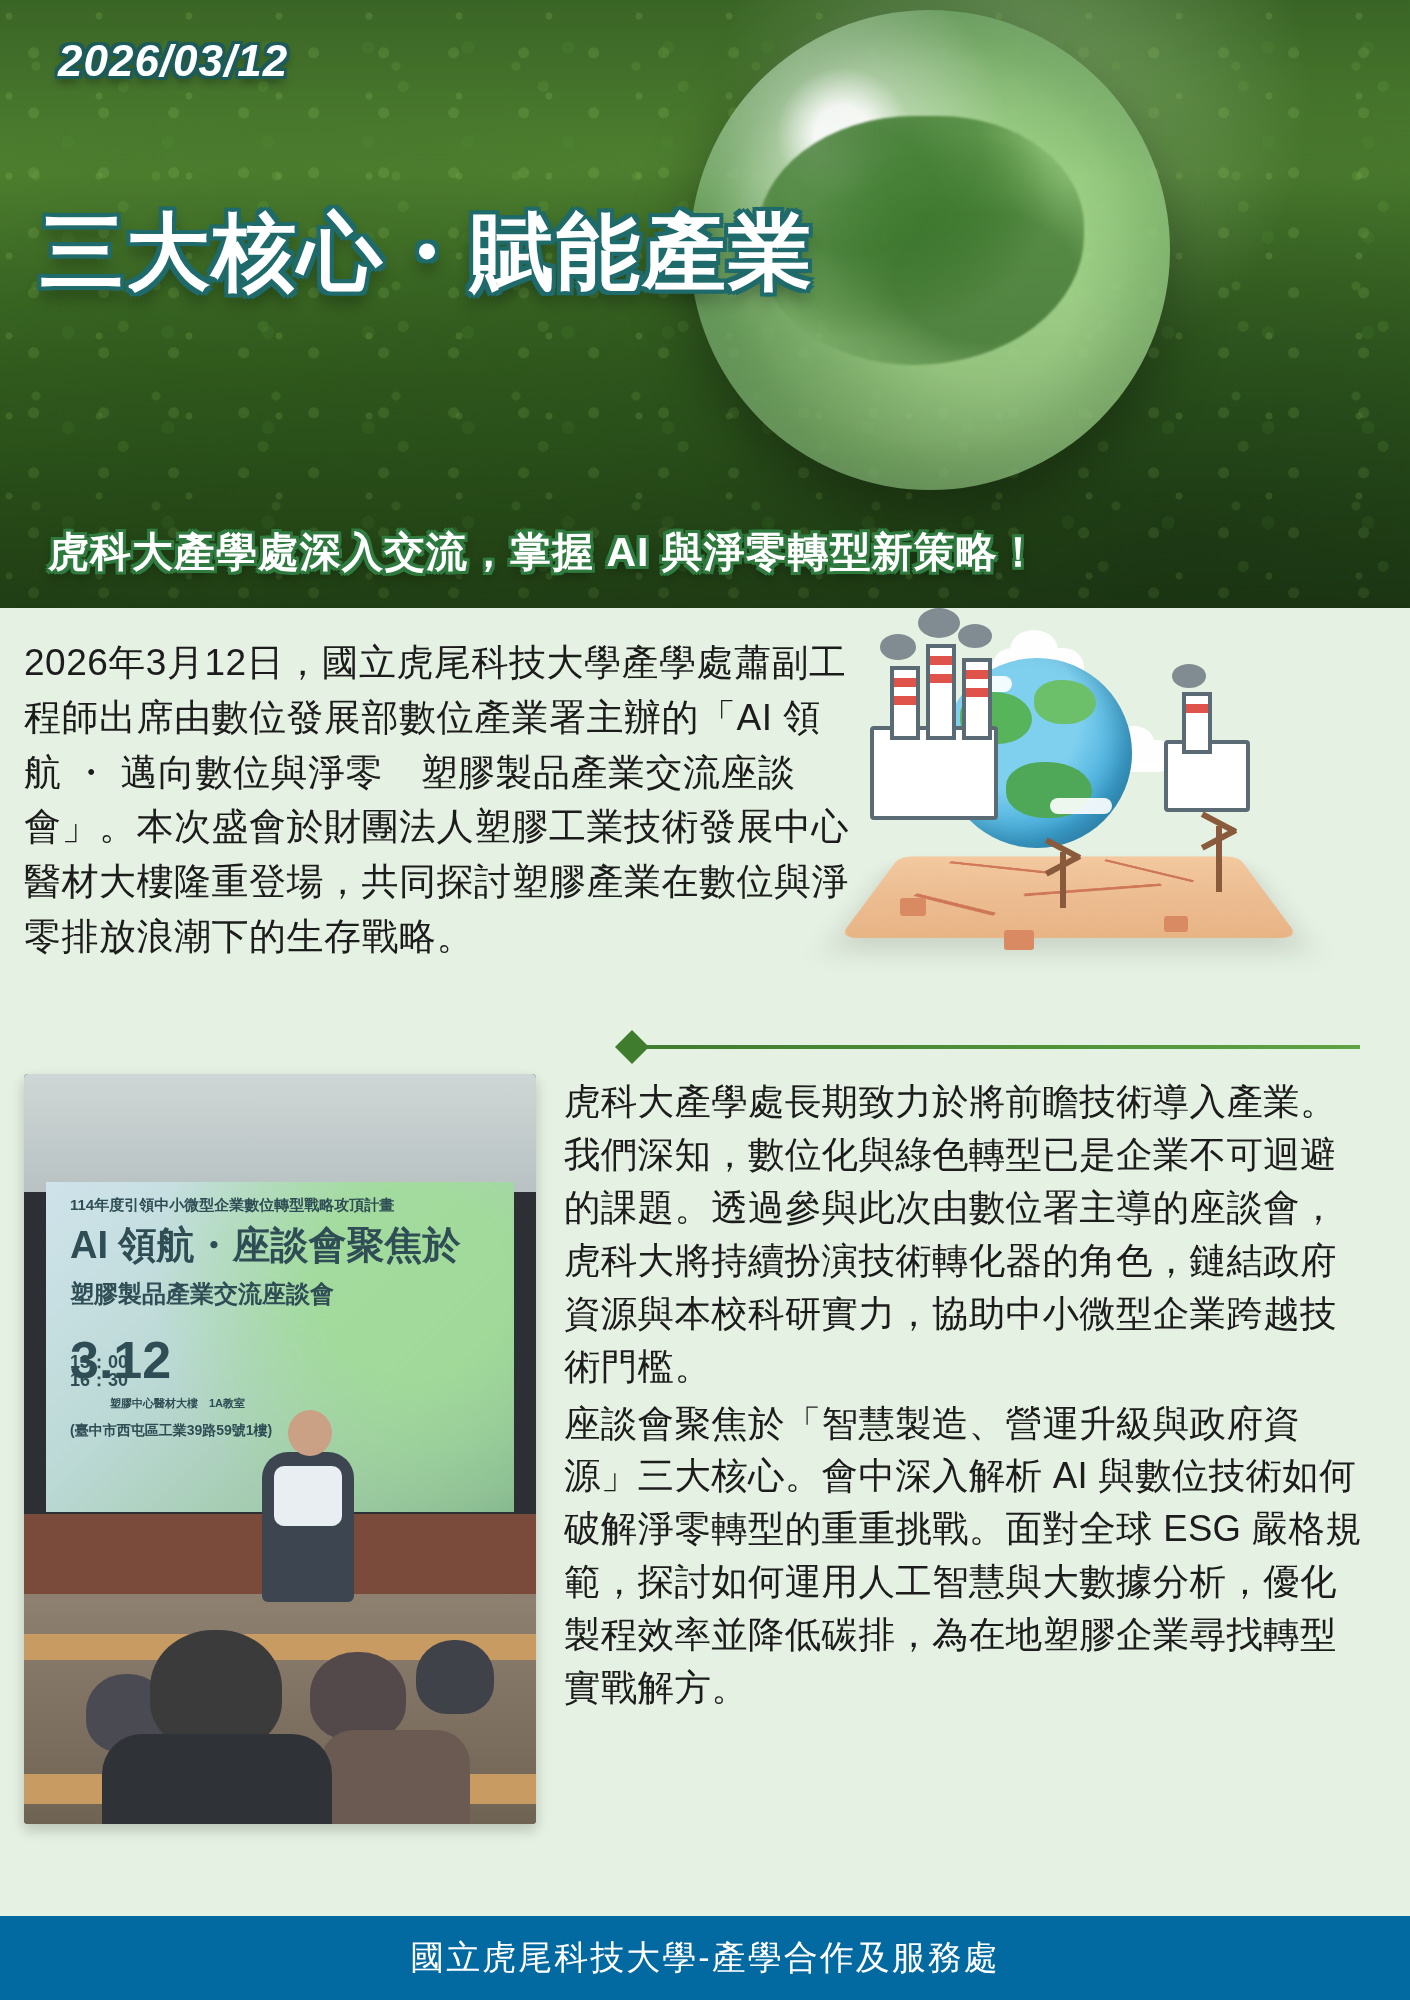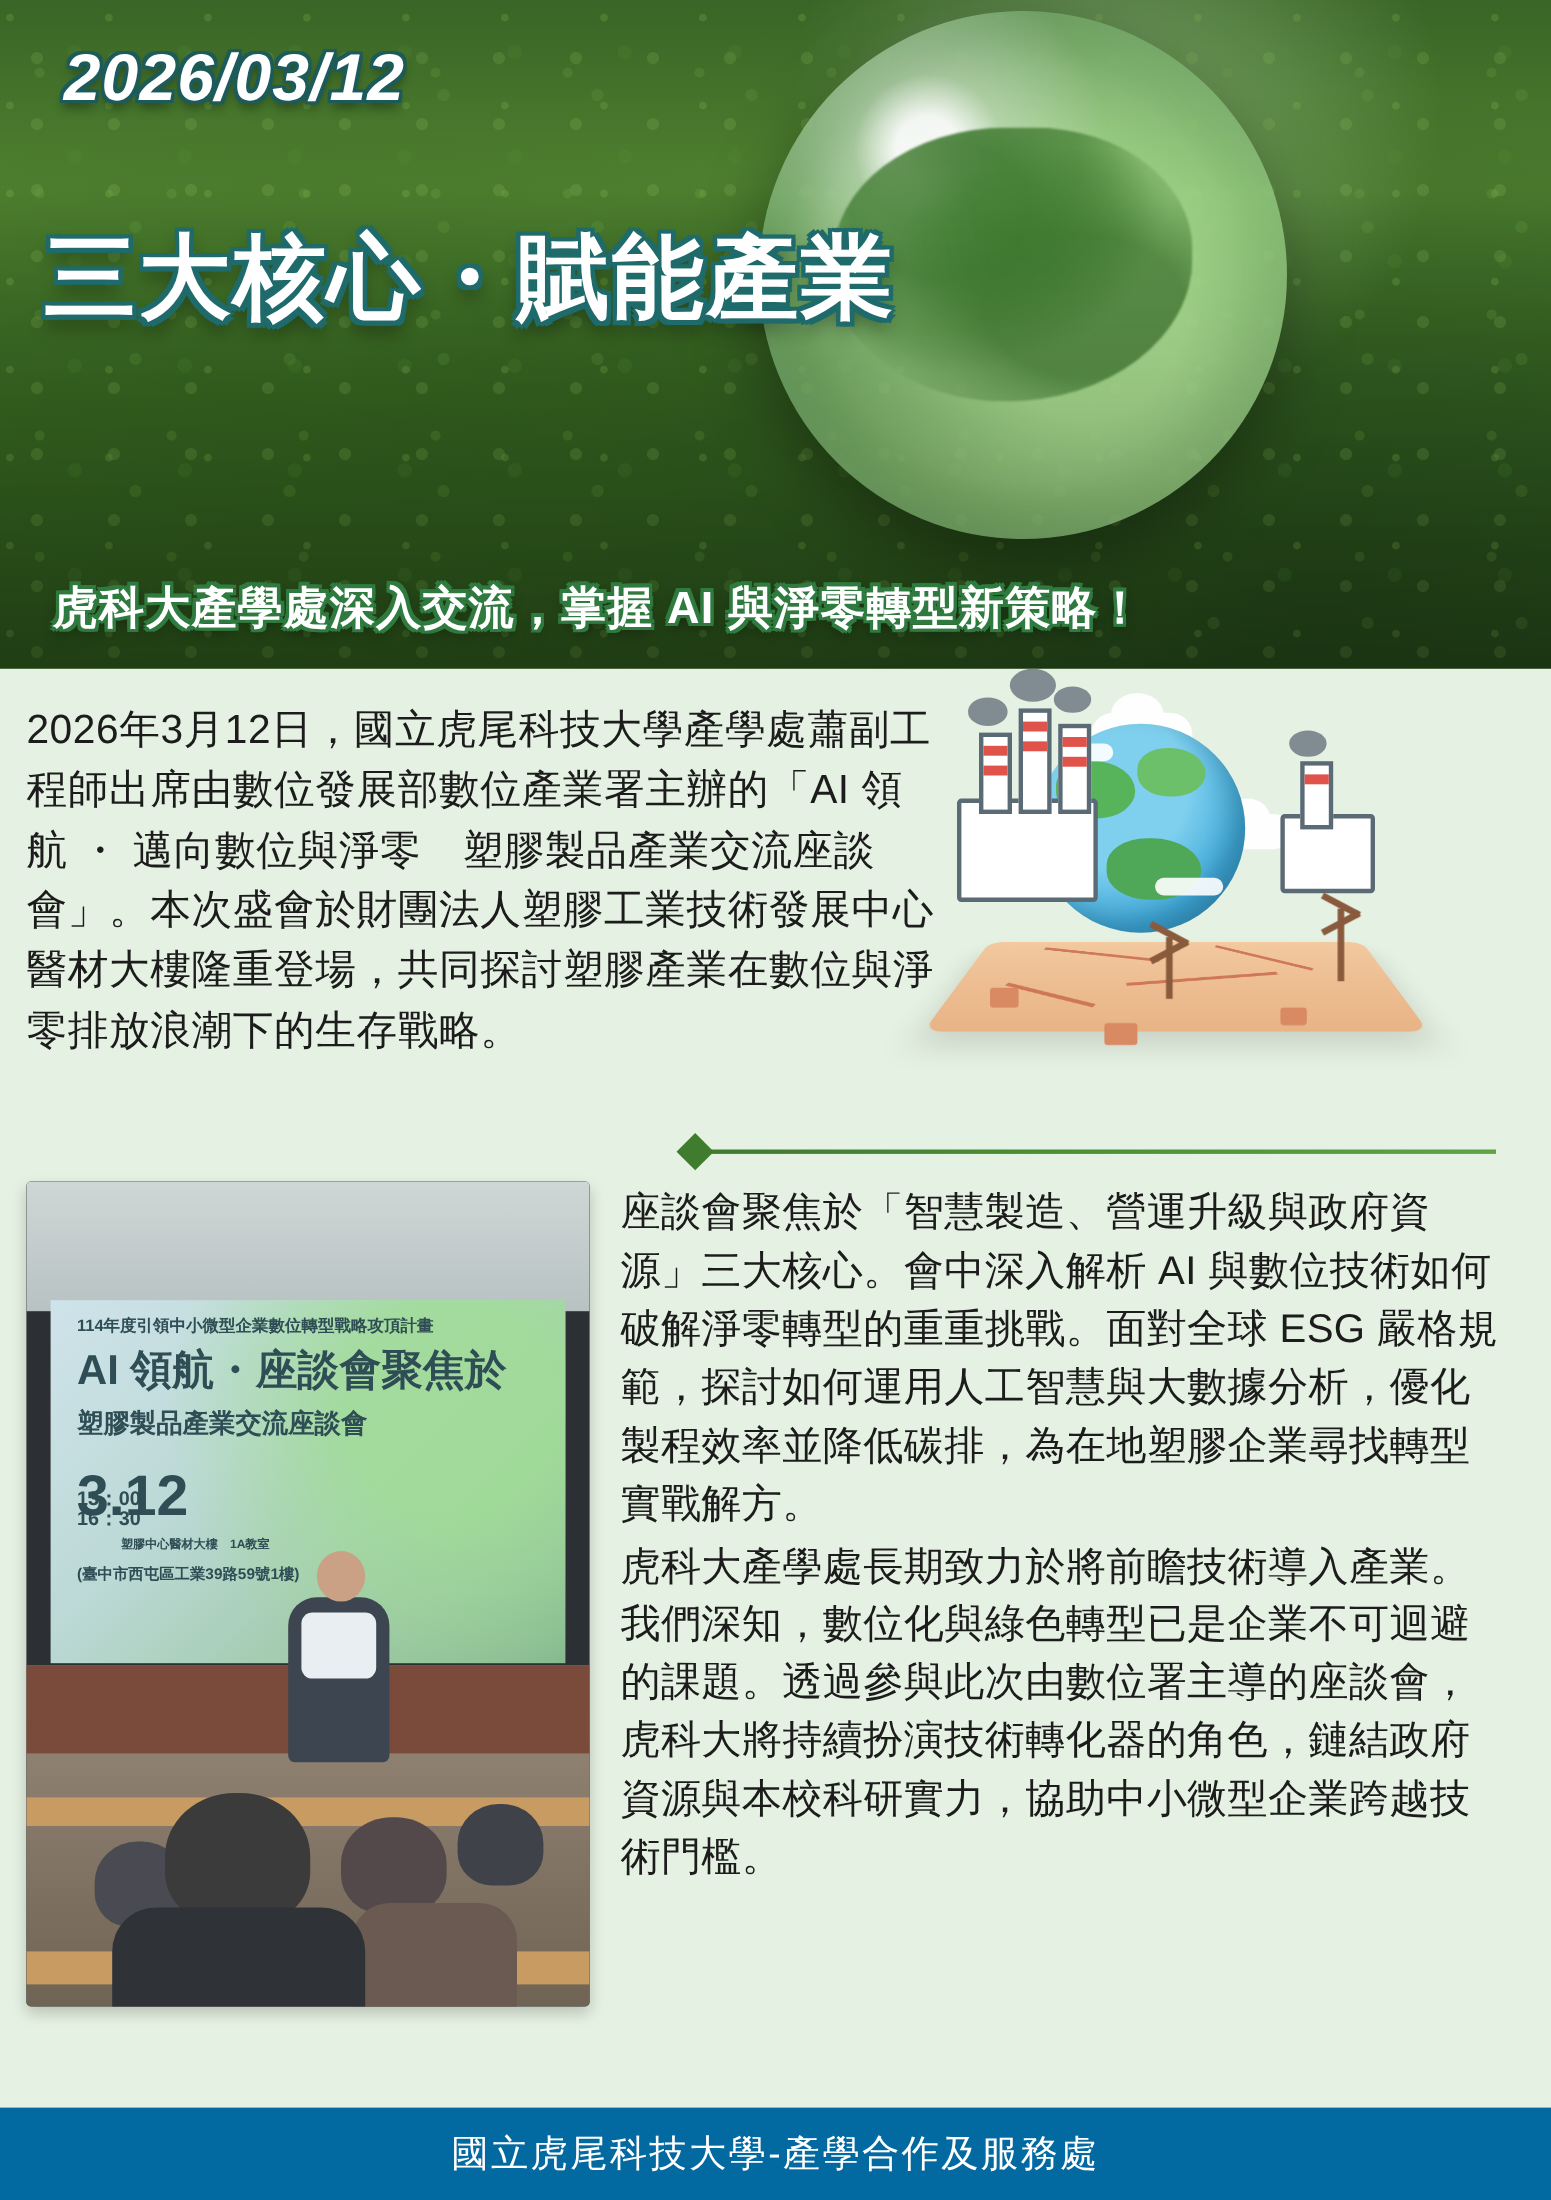--- a/index.html
+++ b/index.html
@@ -60,21 +60,21 @@
       radial-gradient(ellipse at 52% 12%, rgba(70,130,50,.6) 0 22%, rgba(0,0,0,0) 58%);
     filter:blur(1px);
   }
   .hero-shade{
     position:absolute;inset:0;
     background:linear-gradient(180deg, rgba(0,0,0,.06) 0%, rgba(0,0,0,0) 30%, rgba(0,0,0,.12) 72%, rgba(0,0,0,.30) 100%);
   }
 
   .hero-date{
     position:absolute;left:58px;top:36px;
-    font-size:60px;font-weight:bold;font-style:italic;
+    font-size:44px;font-weight:bold;font-style:italic;
     color:#ffffff;
     letter-spacing:1px;
     text-shadow:
       3px 0 0 #1d5b5b,-3px 0 0 #1d5b5b,0 3px 0 #1d5b5b,0 -3px 0 #1d5b5b,
       3px 3px 0 #1d5b5b,-3px -3px 0 #1d5b5b,3px -3px 0 #1d5b5b,-3px 3px 0 #1d5b5b,
       0 6px 10px rgba(0,0,0,.45);
   }
   .hero-title{
     position:absolute;left:40px;top:248px;
     font-size:84px;font-weight:bold;
@@ -362,22 +362,22 @@
         <div class="head h4"></div>
         <div class="head h2"></div>
         <div class="head h3"></div>
         <div class="head h1"></div>
         <div class="desk2"></div>
         <div class="body2"></div>
         <div class="body1"></div>
       </div>
 
       <div class="lower-text">
+        <p>虎科大產學處長期致力於將前瞻技術導入產業。我們深知，數位化與綠色轉型已是企業不可迴避的課題。透過參與此次由數位署主導的座談會，虎科大將持續扮演技術轉化器的角色，鏈結政府資源與本校科研實力，協助中小微型企業跨越技術門檻。</p>
         <p>座談會聚焦於「智慧製造、營運升級與政府資源」三大核心。會中深入解析 AI 與數位技術如何破解淨零轉型的重重挑戰。面對全球 ESG 嚴格規範，探討如何運用人工智慧與大數據分析，優化製程效率並降低碳排，為在地塑膠企業尋找轉型實戰解方。</p>
-        <p>虎科大產學處長期致力於將前瞻技術導入產業。我們深知，數位化與綠色轉型已是企業不可迴避的課題。透過參與此次由數位署主導的座談會，虎科大將持續扮演技術轉化器的角色，鏈結政府資源與本校科研實力，協助中小微型企業跨越技術門檻。</p>
       </div>
 
     </div>
   </div>
 
   <div class="footer">
     <span>國立虎尾科技大學-產學合作及服務處</span>
   </div>
 </div>
 

